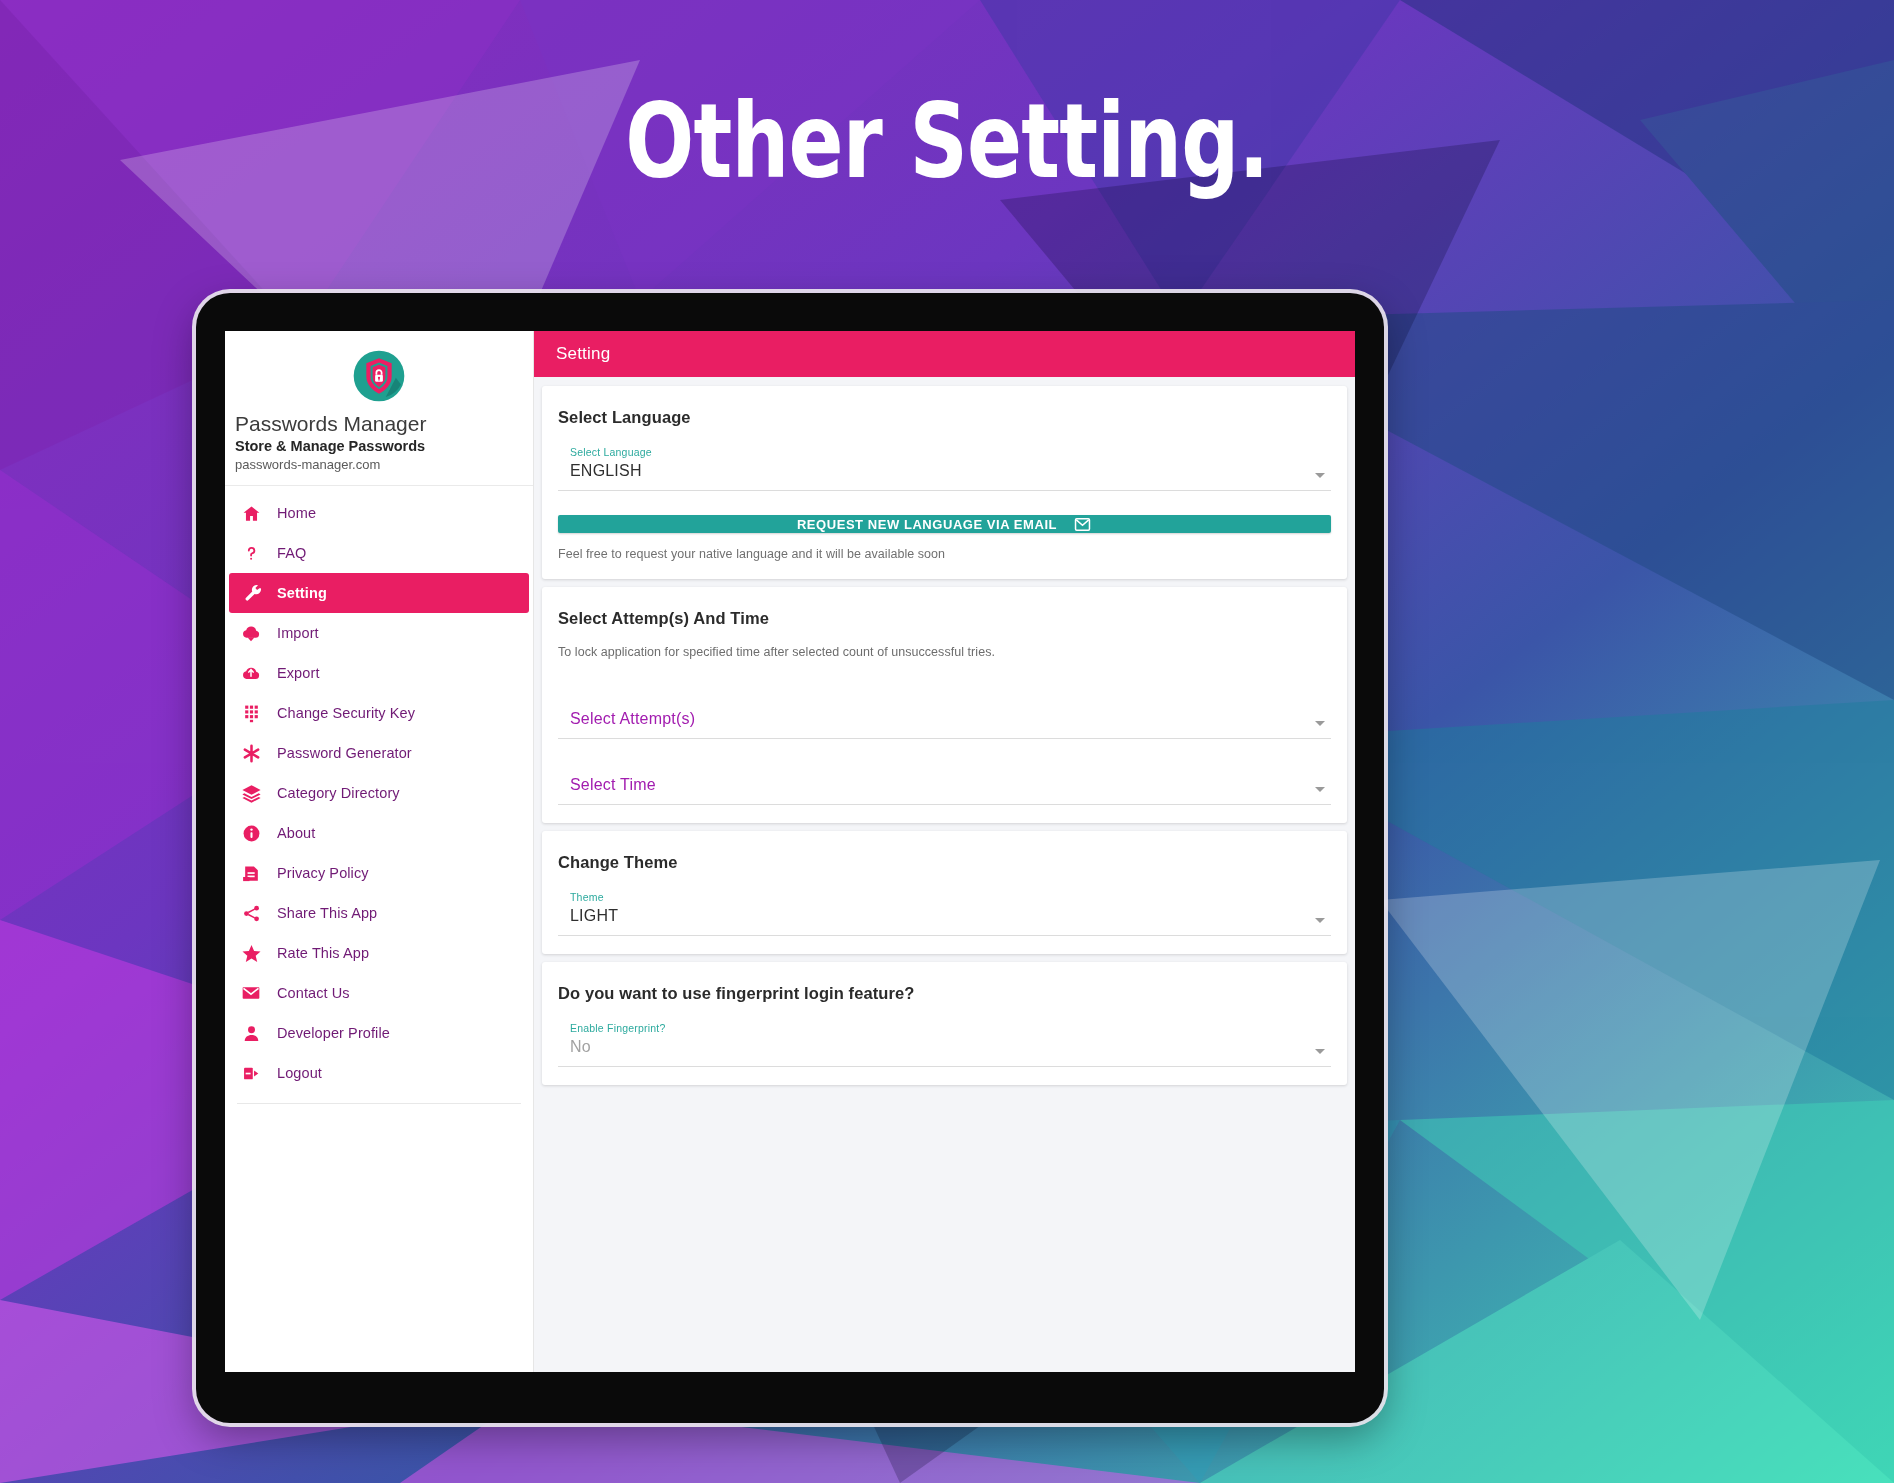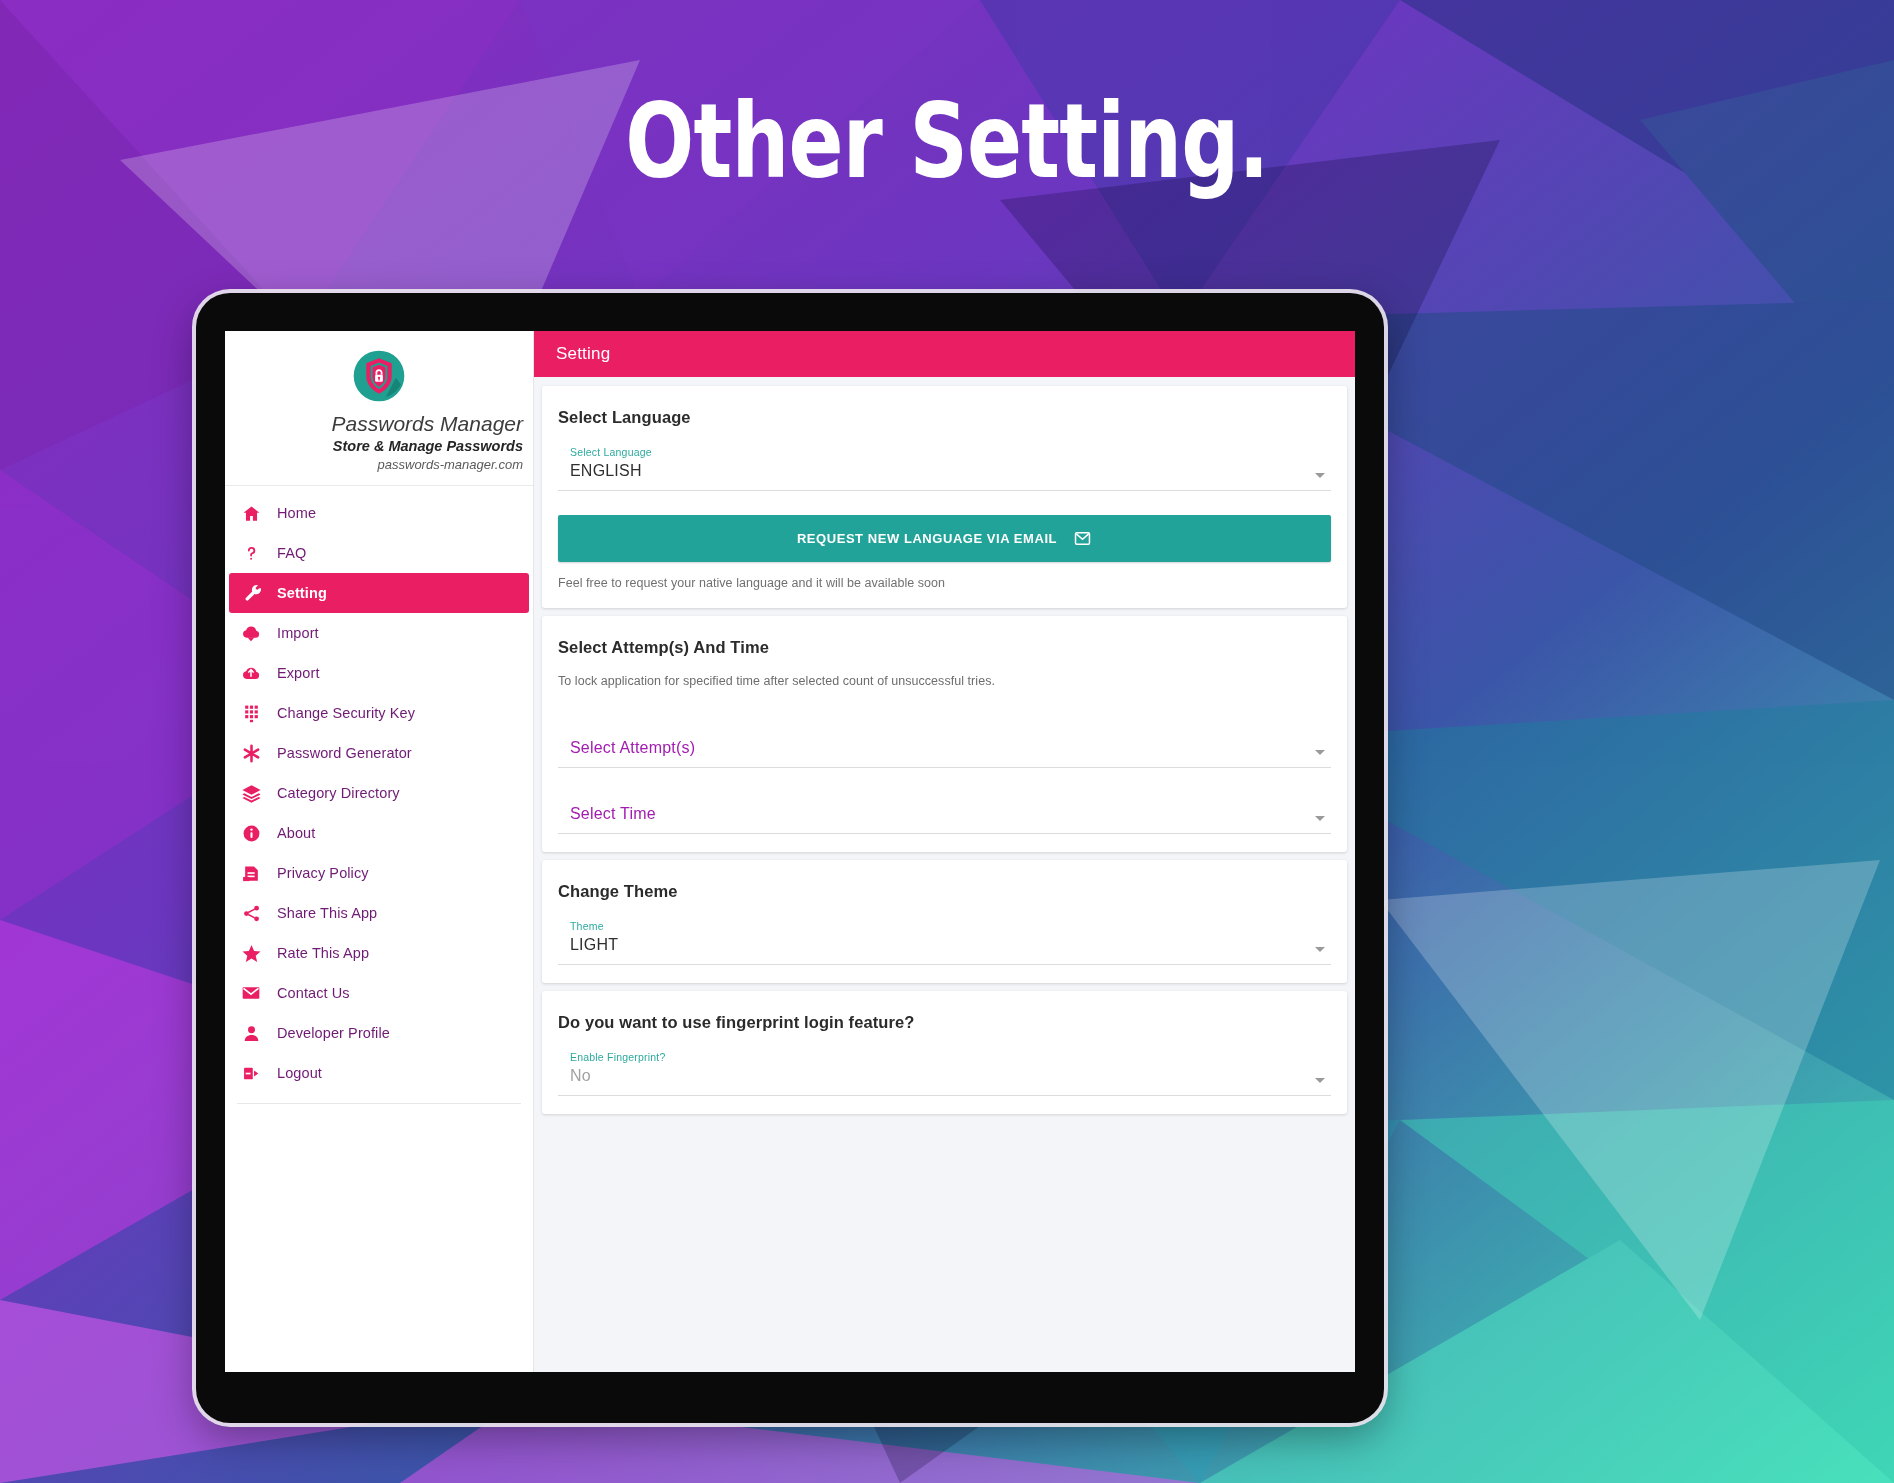--- a/index.html
+++ b/index.html
@@ -74,23 +74,22 @@
   #sidebar {
     width: 309px;
     height: 100%;
     background: #FFFFFF;
     border-right: 1px solid #E6E6E6;
     flex: 0 0 309px;
     overflow: hidden;
   }
   .brand {
     padding: 18px 10px 12px 10px;
-    text-align: right;
+    text-align: left;
     border-bottom: 1px solid #EAEAEA;
-    font-style: italic;
   }
   .brand-logo {
     width: 54px;
     height: 54px;
     margin: 0 auto 8px auto;
     display: block;
   }
   .brand-name {
     font-size: 21px;
     color: #3C3C3C;
@@ -219,21 +218,21 @@
     bottom: 12px;
     width: 0; height: 0;
     border-left: 5px solid transparent;
     border-right: 5px solid transparent;
     border-top: 5px solid #9A9A9A;
   }
 
   
   .teal-btn {
     margin-top: 24px;
-    height: 47px;
+    height: 18px;
     background: #22A39A;
     border-radius: 2px;
     display: flex;
     align-items: center;
     justify-content: center;
     gap: 16px;
     cursor: pointer;
     box-shadow: 0 1px 2px rgba(0,0,0,0.18);
   }
   .teal-btn .btxt {

